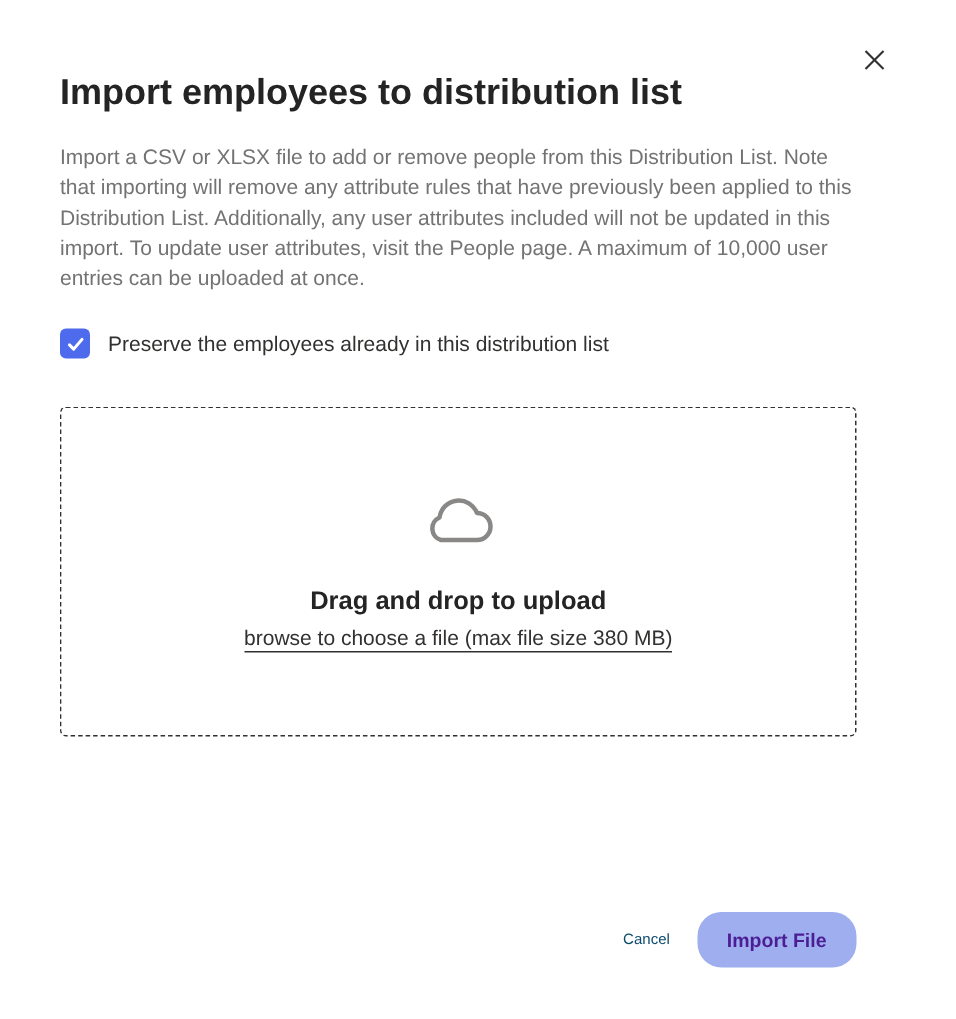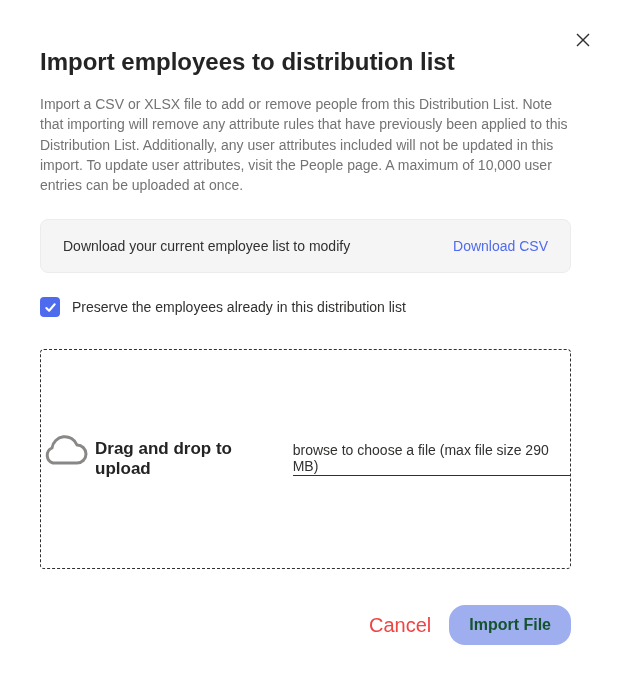--- a/index.html
+++ b/index.html
@@ -80,21 +80,21 @@
   .checkbox svg { display: block; }
   .checkbox-label {
     font-size: 14px;
     color: #323130;
   }
   .dropzone {
     border: 1px dashed #323130;
     border-radius: 4px;
     height: 220px;
     display: flex;
-    flex-direction: row;
+    flex-direction: column;
     align-items: center;
     justify-content: center;
     gap: 6px;
     cursor: pointer;
   }
   .dropzone-icon {
     margin-bottom: 14px;
     color: #8a8886;
   }
   .dropzone-title {
@@ -110,73 +110,69 @@
   }
   .footer {
     position: absolute;
     right: 40px;
     bottom: 34px;
     display: flex;
     align-items: center;
     gap: 18px;
   }
   .cancel-link {
-    color: #ef4444;
-    font-size: 20px;
+    color: #0c4a6e;
+    font-size: 10px;
     cursor: pointer;
   }
   .import-btn {
     background: #9eaeee;
-    color: #14532d;
+    color: #4c1d95;
     border: none;
     border-radius: 16px;
     padding: 11px 20px;
-    font-size: 16px;
+    font-size: 13px;
     font-weight: 600;
     cursor: pointer;
   }
 </style>
 </head>
 <body>
 
 <div class="dialog">
 
   <div class="close-btn">
     <svg width="14" height="14" viewBox="0 0 14 14">
       <line x1="1" y1="1" x2="13" y2="13" stroke="#323130" stroke-width="1.4"></line>
       <line x1="13" y1="1" x2="1" y2="13" stroke="#323130" stroke-width="1.4"></line>
     </svg>
   </div>
 
   <h1 class="title">Import employees to distribution list</h1>
 
   <p class="desc">Import a CSV or XLSX file to add or remove people from this Distribution List. Note that importing will remove any attribute rules that have previously been applied to this Distribution List. Additionally, any user attributes included will not be updated in this import. To update user attributes, visit the People page. A maximum of 10,000 user entries can be uploaded at once.</p>
 
-  <div class="banner">
-    <span class="banner-text">Download your current employee list to modify</span>
-    <span class="banner-link">Download CSV</span>
-  </div>
 
   <div class="checkbox-row">
     <div class="checkbox">
       <svg width="13" height="13" viewBox="0 0 14 14">
         <polyline points="2.5,7.5 5.5,10.5 11.5,3.5" fill="none" stroke="#fff" stroke-width="2.2" stroke-linecap="round" stroke-linejoin="round"></polyline>
       </svg>
     </div>
     <span class="checkbox-label">Preserve the employees already in this distribution list</span>
   </div>
 
   <div class="dropzone">
     <div class="dropzone-icon">
       <svg width="48" height="40" viewBox="0 0 48 40">
         <path d="M 36 32 A 9 9 0 0 0 36 14 A 13 13 0 0 0 11 17 A 8 8 0 0 0 12 32 Z" fill="none" stroke="#8a8886" stroke-width="3" stroke-linejoin="round"></path>
       </svg>
     </div>
     <div class="dropzone-title">Drag and drop to upload</div>
-    <div class="dropzone-sub">browse to choose a file (max file size 290 MB)</div>
+    <div class="dropzone-sub">browse to choose a file (max file size 380 MB)</div>
   </div>
 
   <div class="footer">
     <span class="cancel-link">Cancel</span>
     <button class="import-btn">Import File</button>
   </div>
 
 </div>
 
 </body></html>

